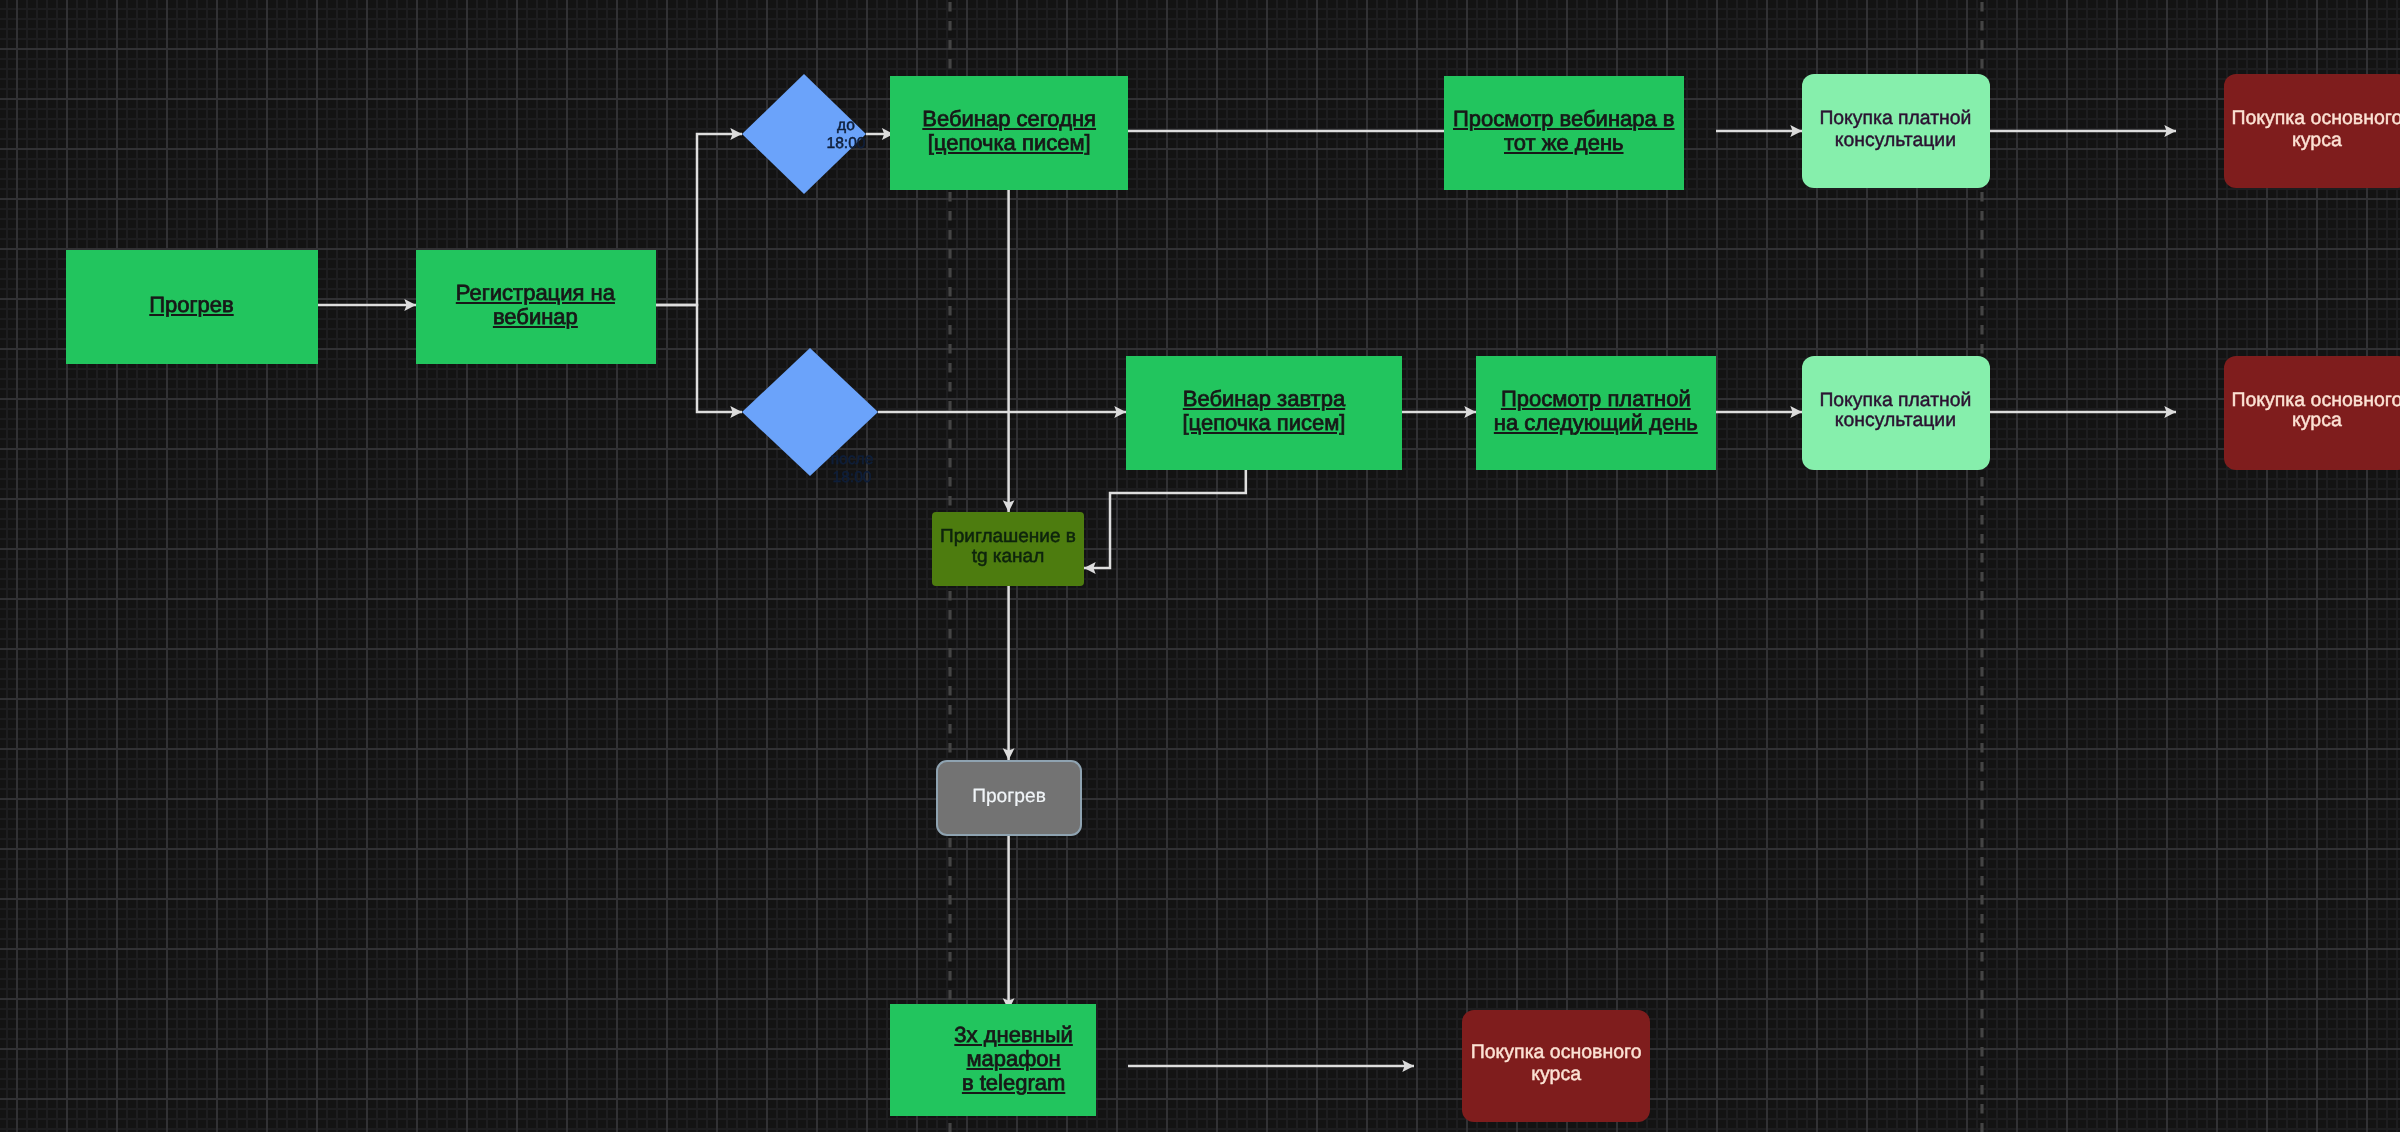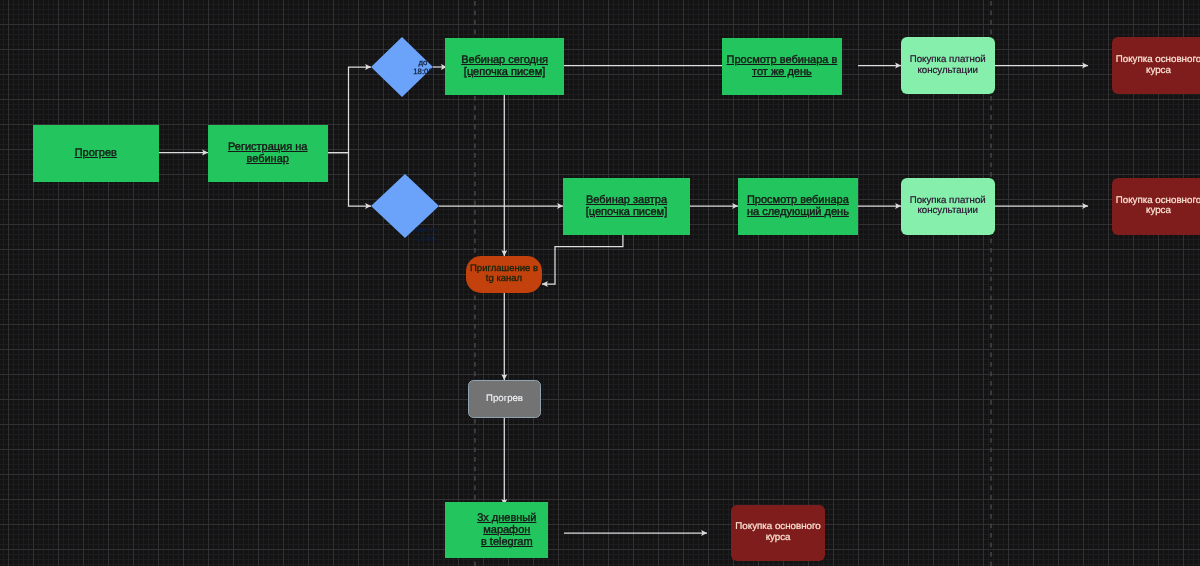--- a/index.html
+++ b/index.html
@@ -18,21 +18,21 @@
   }
   svg.layer{position:absolute;left:0;top:0;width:1200px;height:566px;overflow:visible;}
   #nodes-layer{position:absolute;left:0;top:0;width:1200px;height:566px;}
   .node{position:absolute;display:flex;align-items:center;justify-content:center;text-align:center;
     box-sizing:border-box;line-height:1.27;white-space:pre-line;}
   .node>span,.dtxt>span{filter:blur(0px);}
   .rect{border-radius:0;}
   .pink{background:#22c55e;color:#181818;font-size:11px;line-height:12.3px;text-decoration:underline;-webkit-text-stroke:0.38px #181818;}
   .violet{background:#86efac;color:#2b1231;border-radius:6px;font-size:9.7px;line-height:10.7px;-webkit-text-stroke:0.22px #2b1231;}
   .orange{background:#7f1d1d;color:#fce2d4;border-radius:6px;font-size:9.75px;line-height:10.7px;margin-left:24px;-webkit-text-stroke:0.22px #fce2d4;}
-  .green{background:#c2410c;color:#0e240d;border-radius:15px;font-size:9.5px;line-height:10.2px;-webkit-text-stroke:0.26px #0e240d;}
+  .green{background:#4d7c0f;color:#0e240d;border-radius:2px;font-size:9.5px;line-height:10.2px;-webkit-text-stroke:0.26px #0e240d;}
   .green>span{position:relative;top:-0.6px;}
   .dtxt>span{display:block;padding-left:42px;}
   .slate{background:#737373;color:#f0f4f7;border-radius:5.5px;border:1px solid #8fa3b1;font-size:9.6px;line-height:11.4px;-webkit-text-stroke:0.12px #f0f4f7;}
   .dtxt{position:absolute;display:flex;align-items:center;justify-content:center;text-align:center;transform:translateZ(0);
     color:#0f1f3a;font-size:7.8px;line-height:9.4px;white-space:pre-line;-webkit-text-stroke:0.25px #0f1f3a;}
 </style>
 </head>
 <body>
 
 <div id="canvas">
@@ -84,30 +84,30 @@
       <span>до 18:00</span></div>
 
     <div class="dtxt" id="node-label-box-after18" style="left: 371px; top: 174px; width: 68px; height: 64px; margin-top: 28px;">
       <span>после
 18:00</span></div>
 
     <div class="node pink rect" id="node-webtoday" style="left: 444.8px; top: 37.5px; width: 119.6px; height: 57px;">
       <span>Вебинар сегодня
 [цепочка писем]</span></div>
 
-    <div class="node pink rect" id="node-webtomorrow" style="left: 563px; top: 178px; width: 127px; height: 56.5px;">
+    <div class="node pink rect" id="node-webtomorrow" style="left: 563px; top: 178px; width: 138px; height: 56.5px;">
       <span>Вебинар завтра
 [цепочка писем]</span></div>
 
     <div class="node pink rect" id="node-viewsame" style="left: 722px; top: 37.5px; width: 119.8px; height: 57px; align-items: center;">
       <span>Просмотр вебинара в
 тот же день</span></div>
 
     <div class="node pink rect" id="node-viewnext" style="left: 738px; top: 178px; width: 119.8px; height: 56.5px;">
-      <span>Просмотр вебинара
+      <span>Просмотр платной
 на следующий день</span></div>
 
     <div class="node violet" id="node-consult1" style="left: 900.5px; top: 37.3px; width: 94.4px; height: 56.9px;">
       <span>Покупка платной
 консультации</span></div>
 
     <div class="node violet" id="node-consult2" style="left: 900.5px; top: 178px; width: 94.4px; height: 56.5px;">
       <span>Покупка платной
 консультации</span></div>
 

